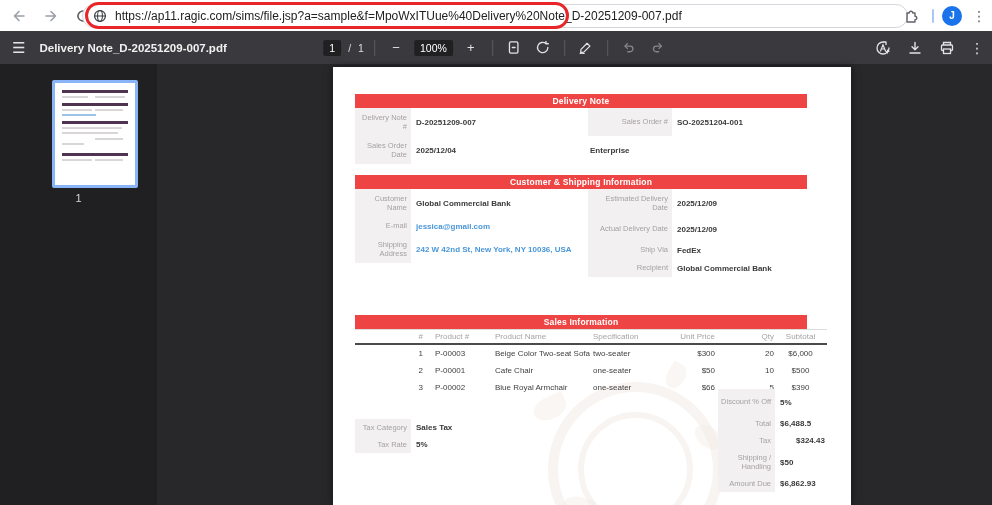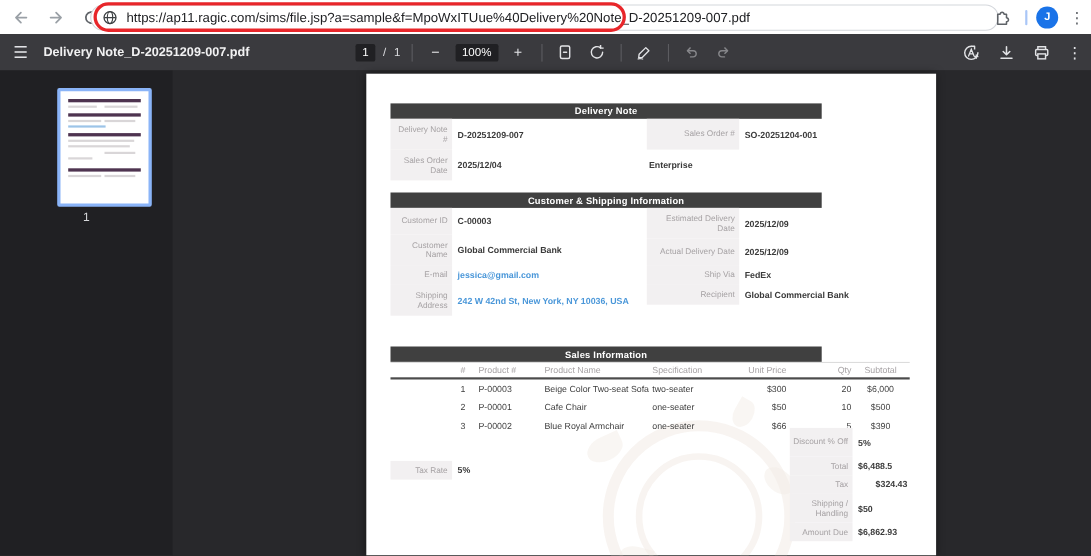--- a/index.html
+++ b/index.html
@@ -38,21 +38,21 @@
   .thumb-label { position:absolute; left:0; top:128px; width:157px; text-align:center; color:#d6d7da; font-size:11px; }
   .mini-bar { position:absolute; left:7px; width:66px; height:3px; background:#4e3450; }
   .mini-line { position:absolute; height:2px; background:#d9d6d8; }
   .mini-line.blue { background:#9cc4e8; }
   .viewer { position:absolute; left:157px; top:0; width:835px; height:441px; background:#28282b; }
 
   
   .page { position:absolute; left:176px; top:3px; width:518px; height:438px; background:#fff; box-shadow:0 0 8px rgba(0,0,0,.55); overflow:hidden; }
   .wm { position:absolute; border-radius:50%; border:10px solid rgba(240,233,227,.9); opacity:.55; }
   .wmleaf { position:absolute; background:rgba(242,236,230,.8); border-radius:50% 0 50% 50%; opacity:.6; }
-  .secbar { position:absolute; left:22px; width:392px; height:14px; background:#404040; color:#fff; font-size:8.5px; font-weight:bold; text-align:center; line-height:14px; letter-spacing:.2px; }
+  .secbar { position:absolute; left:22px; width:452px; height:14px; background:#ef4444; color:#fff; font-size:8.5px; font-weight:bold; text-align:center; line-height:14px; letter-spacing:.2px; }
   .fcol { position:absolute; }
   .frow { display:flex; align-items:stretch; }
   .flabel { background:#f2f0f1; color:#a6a2a4; font-size:7.5px; line-height:1.25; display:flex; align-items:center; justify-content:flex-end; text-align:right; padding:2px 4px 2px 2px; margin-right:3px; flex:none; }
   .w56 { width:56px; } .w84 { width:84px; } .w57 { width:57px; }
   .fvalue { display:flex; align-items:center; font-size:8px; font-weight:bold; color:#3a3a3a; padding-left:2px; white-space:nowrap; }
   .fvalue.link { color:#4a97d9; cursor:pointer; }
   .stable { position:absolute; left:22px; top:262px; width:472px; font-size:8px; color:#3e3e3e; }
   .thead { display:flex; height:16px; align-items:center; border-top:1px solid #dcdcdc; border-bottom:2px solid #4b4b4b; color:#a6a2a4; font-size:8px; }
   .trow  { display:flex; height:17px; align-items:center; font-weight:500; }
   .tc0{width:70px; text-align:right; padding-right:2px;} .tc1{width:60px; padding-left:10px;}
@@ -227,24 +227,20 @@
             <div class="flabel w84">Sales Order #</div>
             <div class="fvalue">SO-20251204-001</div>
           </div>
           <div class="frow" style="min-height:28px">
             <div class="fvalue">Enterprise</div>
           </div>
         </div>
 
         <div class="secbar" style="top:108px">Customer &amp; Shipping Information</div>
         <div class="fcol" style="left:22px; top:122px; width:231px;">
-          <div class="frow" style="min-height:24px">
-            <div class="flabel w56">Customer ID</div>
-            <div class="fvalue">C-00003</div>
-          </div>
           <div class="frow" style="min-height:28px">
             <div class="flabel w56">Customer Name</div>
             <div class="fvalue">Global Commercial Bank</div>
           </div>
           <div class="frow" style="min-height:18px">
             <div class="flabel w56">E-mail</div>
             <div class="fvalue link">jessica@gmail.com</div>
           </div>
           <div class="frow" style="min-height:28px">
             <div class="flabel w56">Shipping Address</div>
@@ -328,20 +324,24 @@
             <div class="fvalue">$50</div>
           </div>
           <div class="totrow" style="min-height:17px">
             <div class="flabel w57" style="margin-right:0">Amount Due</div>
             <div class="fvalue">$6,862.93</div>
           </div>
         </div>
 
         <div class="taxblock">
           <div class="frow" style="min-height:17px">
+            <div class="flabel w56">Tax Category</div>
+            <div class="fvalue">Sales Tax</div>
+          </div>
+          <div class="frow" style="min-height:17px">
             <div class="flabel w56">Tax Rate</div>
             <div class="fvalue">5%</div>
           </div>
         </div>
 
       </div>
     </div>
   </div>
 </div>
 

